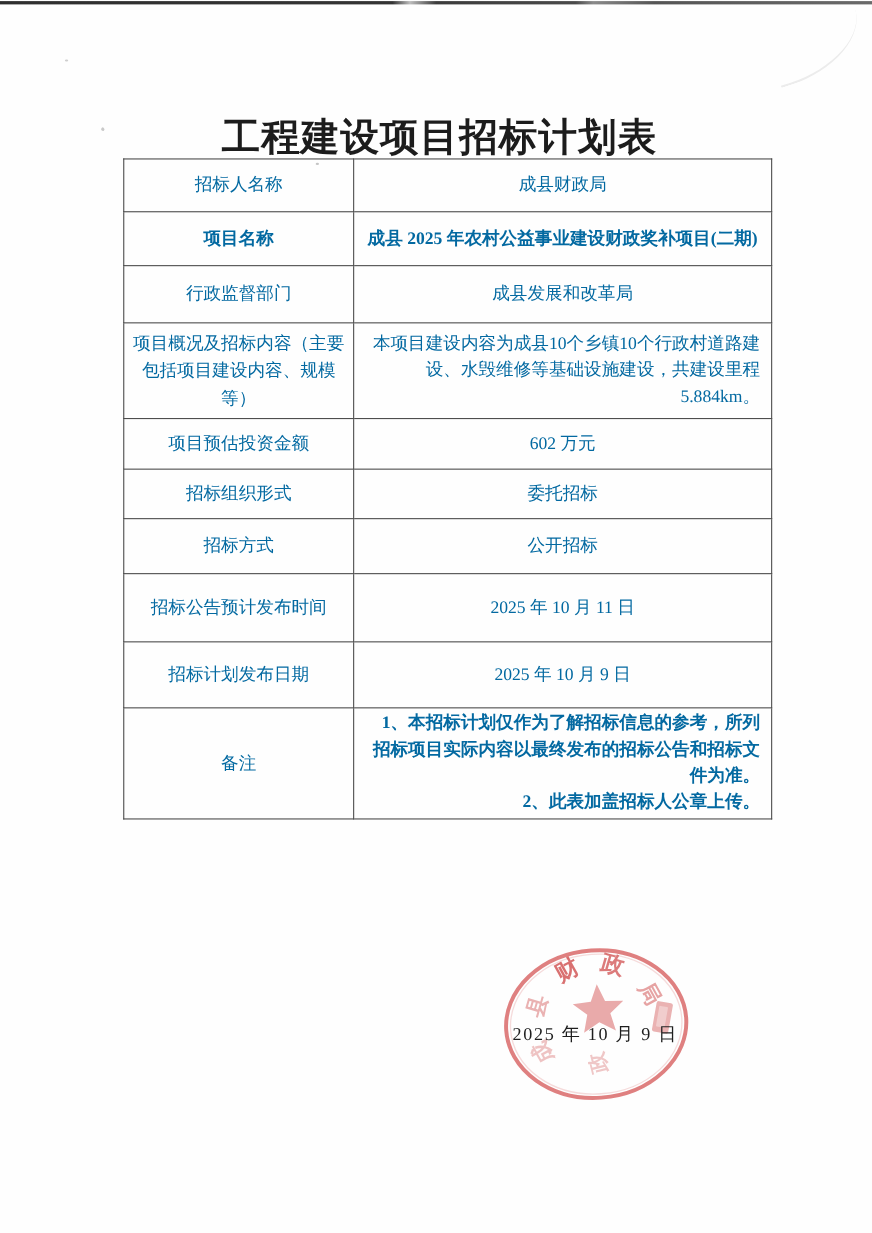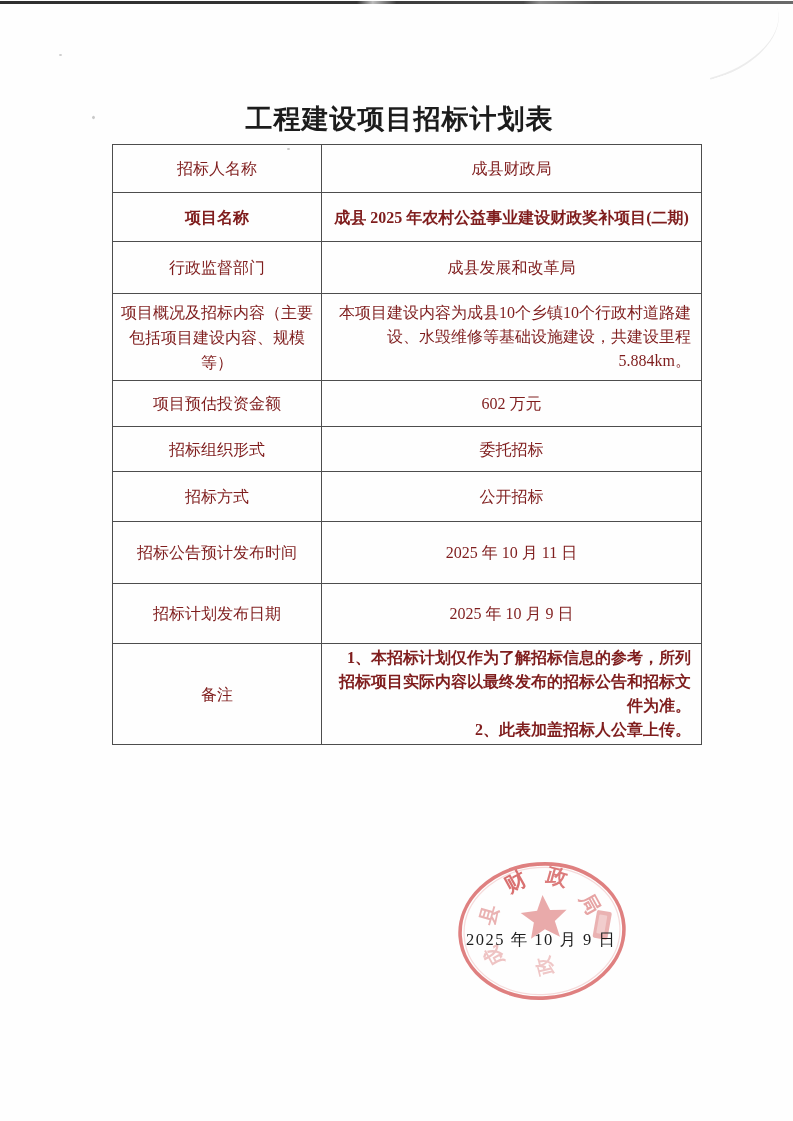--- a/index.html
+++ b/index.html
@@ -23,36 +23,36 @@
     transform:rotate(-18deg);
   }
   .speck{position:absolute;border-radius:50%;background:#9d9d9d;}
   .speck.s1{left:59px;top:54px;width:3px;height:2px;opacity:.5;}
   .speck.s2{left:92px;top:116px;width:3px;height:3px;opacity:.55;transform:rotate(40deg);border-radius:40% 60% 50% 50%;}
   .speck.s3{left:287px;top:148px;width:3px;height:2px;opacity:.6;}
 
   .doc-title{
     position:absolute;top:101px;left:112px;width:575px;
     text-align:center;
-    font-size:27px;font-weight:700;
+    font-size:35px;font-weight:700;
     letter-spacing:1px;
     color:#1c1c1c;
   }
 
   table.plan{
     position:absolute;left:112px;top:144px;
     width:567px;
     border-collapse:collapse;
     table-layout:fixed;
   }
   table.plan td{
     border:1px solid #4d4d4d;
     font-size:16px;
     vertical-align:middle;
-    color:#7f1d1d;
+    color:#0369a1;
   }
   td.lbl{
     width:194px;
     text-align:center;
     padding:2px 7px;
     line-height:25px;
   }
   td.val{
     width:371px;
     text-align:center;

